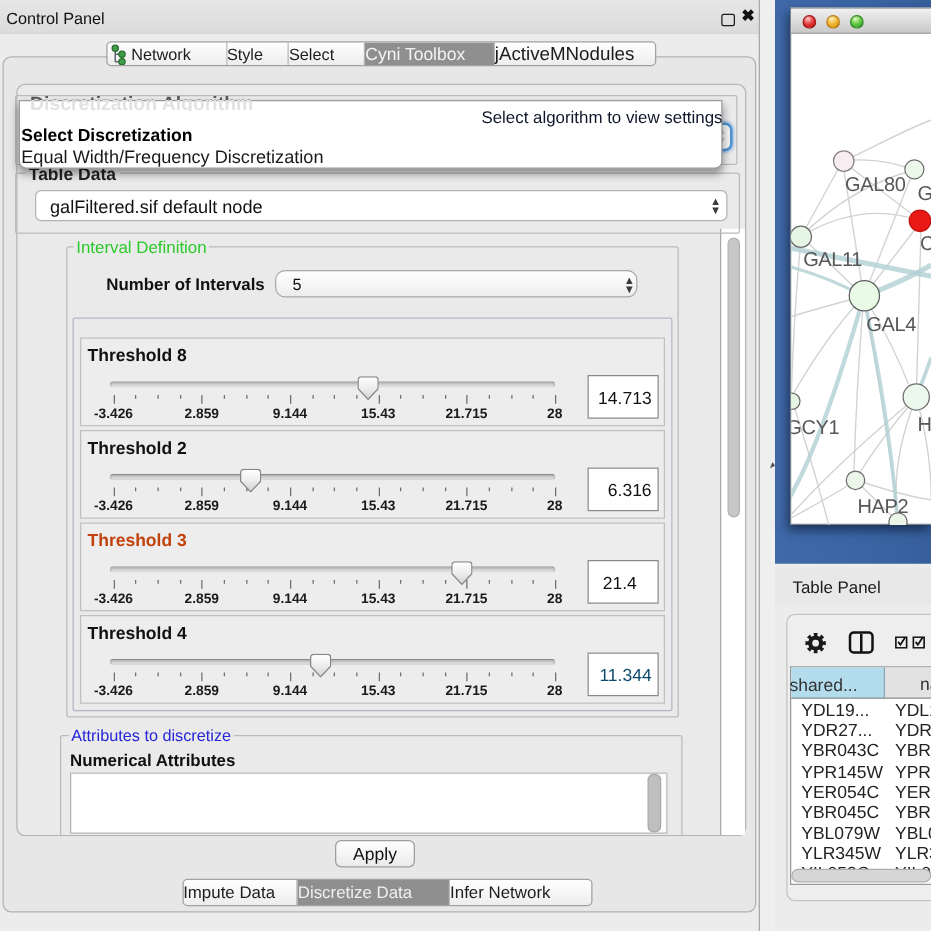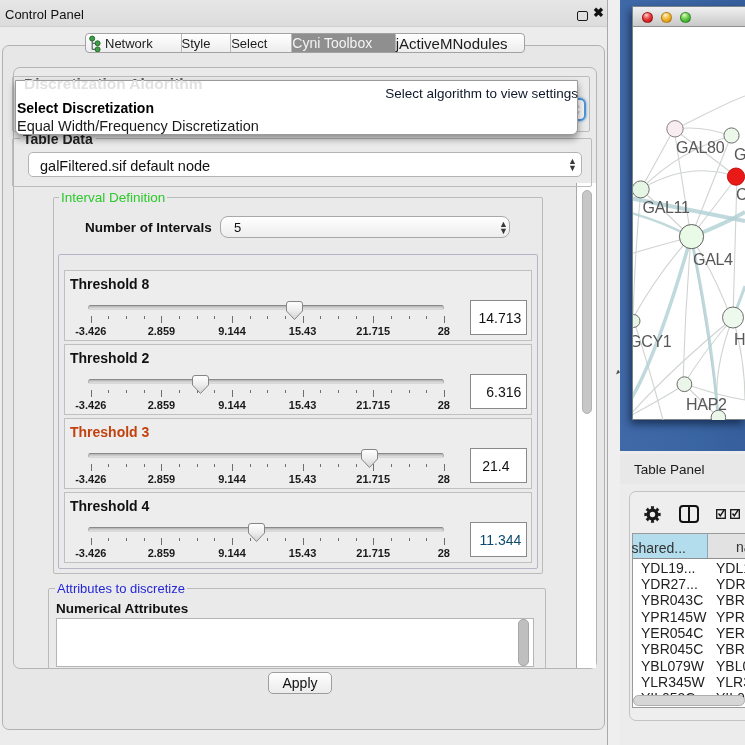--- a/index.html
+++ b/index.html
@@ -131,20 +131,23 @@
 <div style="position:absolute;left:55px;top:581px;background:#eaeaea;padding:0 2px;font-size:13px;color:#2426d8">Attributes to discretize</div>
 <div style="position:absolute;left:56px;top:601px;font-size:13.5px;font-weight:bold;color:#111">Numerical Attributes</div>
 <div style="position:absolute;left:56px;top:618px;width:478px;height:49px;background:#fff;border:1px solid #b5b5b5"></div>
 <div style="position:absolute;left:518px;top:619px;width:11px;height:47px;background:#bfbfbf;border:1px solid #a8a8a8;border-radius:5px"></div>
 
 <div style="position:absolute;left:14px;top:669px;width:582px;height:58px;background:#e7e7e7"></div>
 
 <div style="position:absolute;left:268px;top:672px;width:64px;height:22px;border:1px solid #9e9e9e;border-radius:5px;background:linear-gradient(#fefefe,#ebebeb);text-align:center;line-height:20px;font-size:14px;color:#111">Apply</div>
 
 
+<div style="position:absolute;left:145.5px;top:702.5px;width:328px;height:22px;border:1px solid #a2a2a2;border-radius:4px;background:linear-gradient(#ffffff,#ededed);overflow:hidden;white-space:nowrap">
+<div class="seg" style="width:91.7px;line-height:20px;font-size:13.5px">Impute Data</div><div class="seg" style="width:121.9px;background:#8f8f8f;color:#f0f0f0;line-height:20px;font-size:13.5px">Discretize Data</div><div class="seg" style="width:114.1px;line-height:20px;font-size:13.5px">Infer Network</div>
+</div>
 
 
 
 <div style="position:absolute;left:608px;top:0;width:12px;height:745px;background:#efefef"></div>
 <div style="position:absolute;left:616px;top:369.5px;width:4px;height:5px;background:#4f4f4f;clip-path:polygon(0 100%,50% 0,100% 60%)"></div>
 
 <div style="position:absolute;left:620px;top:0;width:125px;height:451px;background:linear-gradient(90deg,#4069a8,#3a65a3 60%,#365f9c)"></div>
 
 <div style="position:absolute;left:632px;top:6px;width:113px;height:414px;background:#fff;border:1px solid #7a828e;border-right:none;box-shadow:-2px 4px 8px rgba(5,15,35,0.6)"></div>
 <div style="position:absolute;left:633px;top:7px;width:112px;height:20px;background:linear-gradient(#f0f0f0,#c9c9c9);border-bottom:1px solid #8e8e8e"></div>

